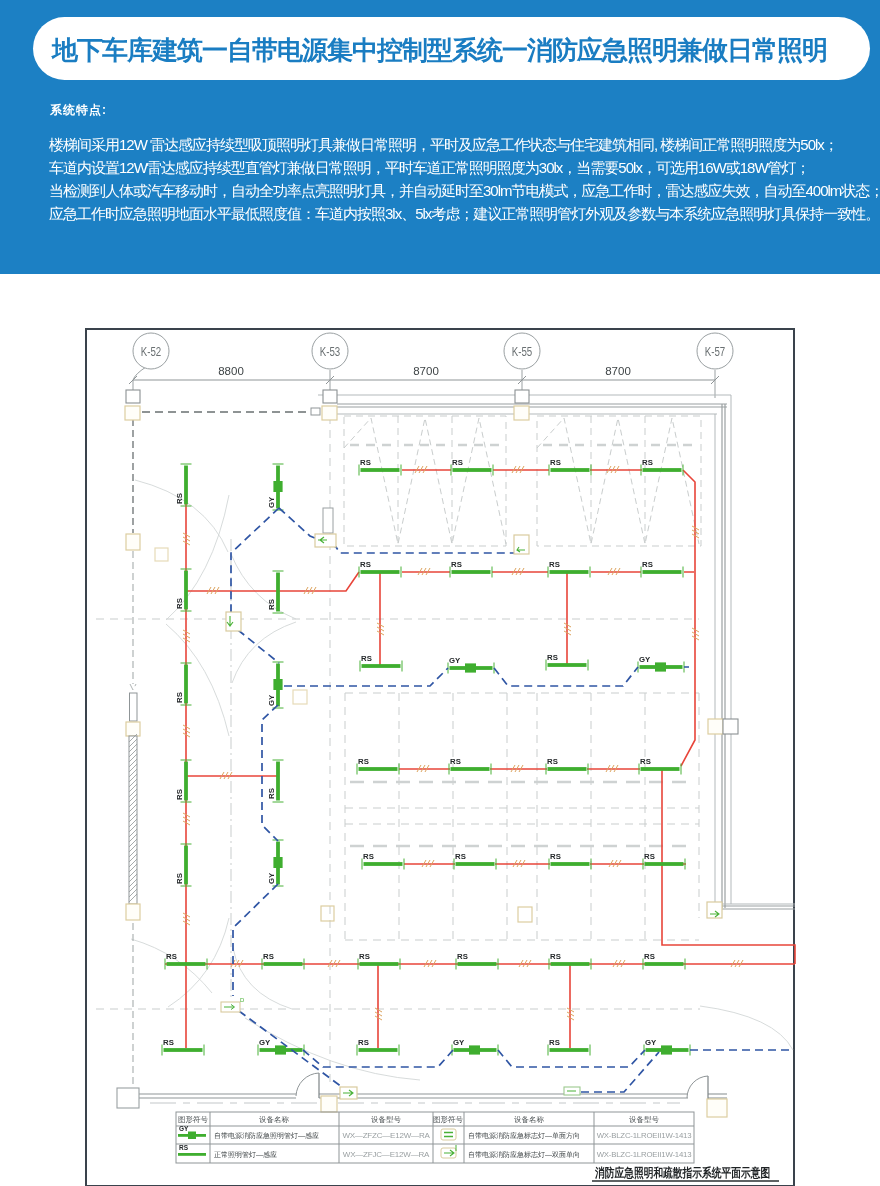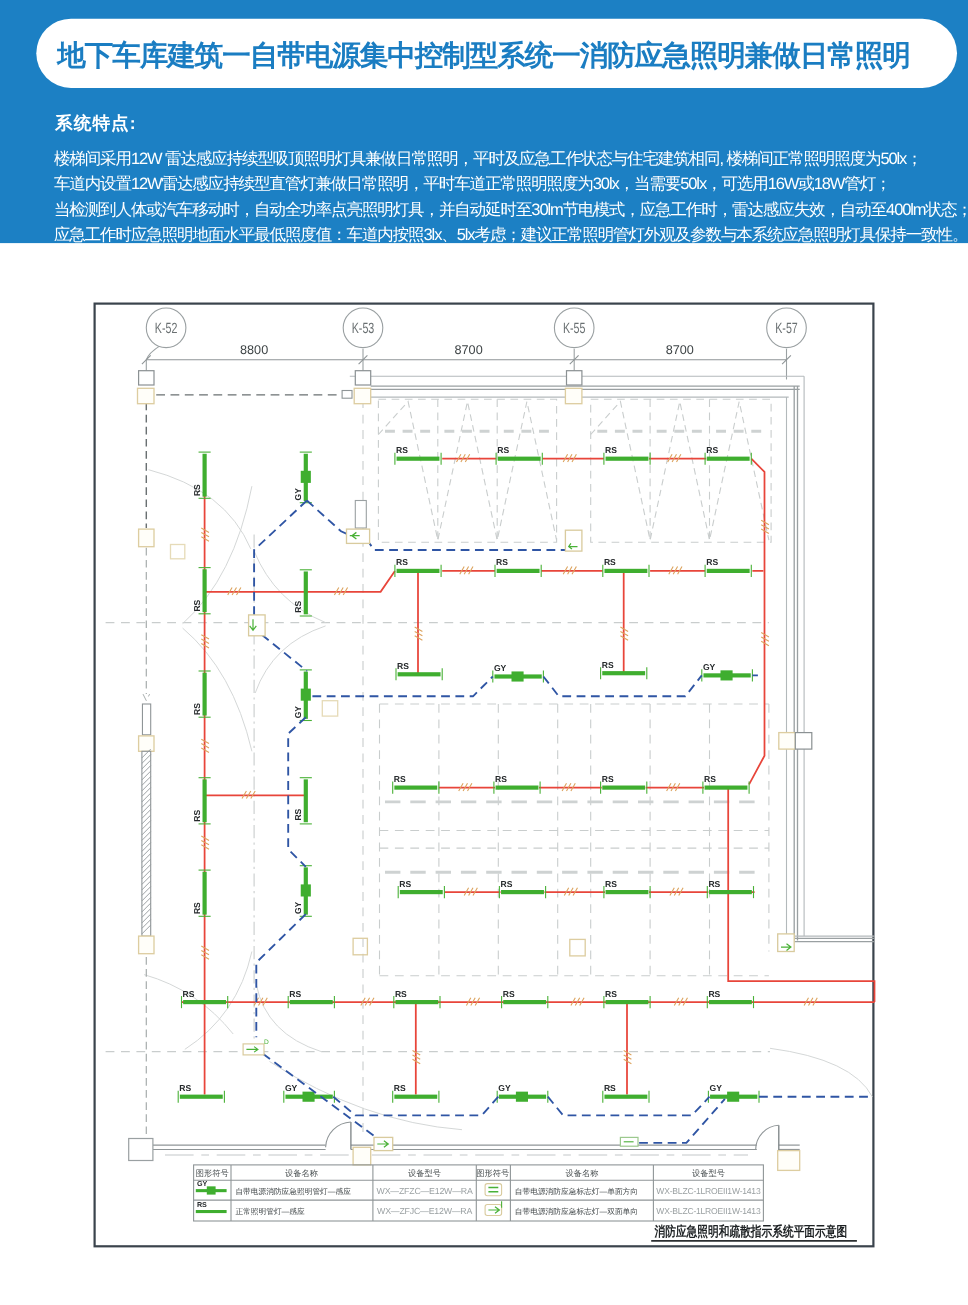--- a/index.html
+++ b/index.html
@@ -1,21 +1,21 @@
 <!DOCTYPE html>
 <html><head>
 <meta charset="utf-8">
 <style>
 html,body{margin:0;padding:0;background:#ffffff;}
 body{width:880px;font-family:"Liberation Sans",sans-serif;}
 svg{display:block;}
-.hero{position:relative;width:880px;height:221px;background:#1c80c4;overflow:hidden;text-decoration:underline;}
+.hero{position:relative;width:880px;height:274px;background:#1c80c4;overflow:hidden;text-decoration:underline;}
 .pill{position:absolute;left:33px;top:17px;width:837px;height:63px;border-radius:32px;background:#ffffff;}
 .pill-t{position:absolute;left:52px;top:33px;width:800px;color:#1a7dc2;font-size:26px;font-weight:bold;letter-spacing:-1px;white-space:nowrap;}
-.feat{position:absolute;left:50px;top:102px;color:#ffffff;font-size:16px;font-weight:bold;letter-spacing:1px;}
+.feat{position:absolute;left:50px;top:102px;color:#ffffff;font-size:12px;font-weight:bold;letter-spacing:1px;}
 .para{position:absolute;left:49px;top:133px;color:#ffffff;font-size:15px;letter-spacing:-1px;line-height:23px;white-space:nowrap;}
 </style>
 </head>
 <body>
 
 <div class="hero">
 
 <div class="pill"></div>
 
 <div class="pill-t">地下车库建筑一自带电源集中控制型系统一消防应急照明兼做日常照明</div>

